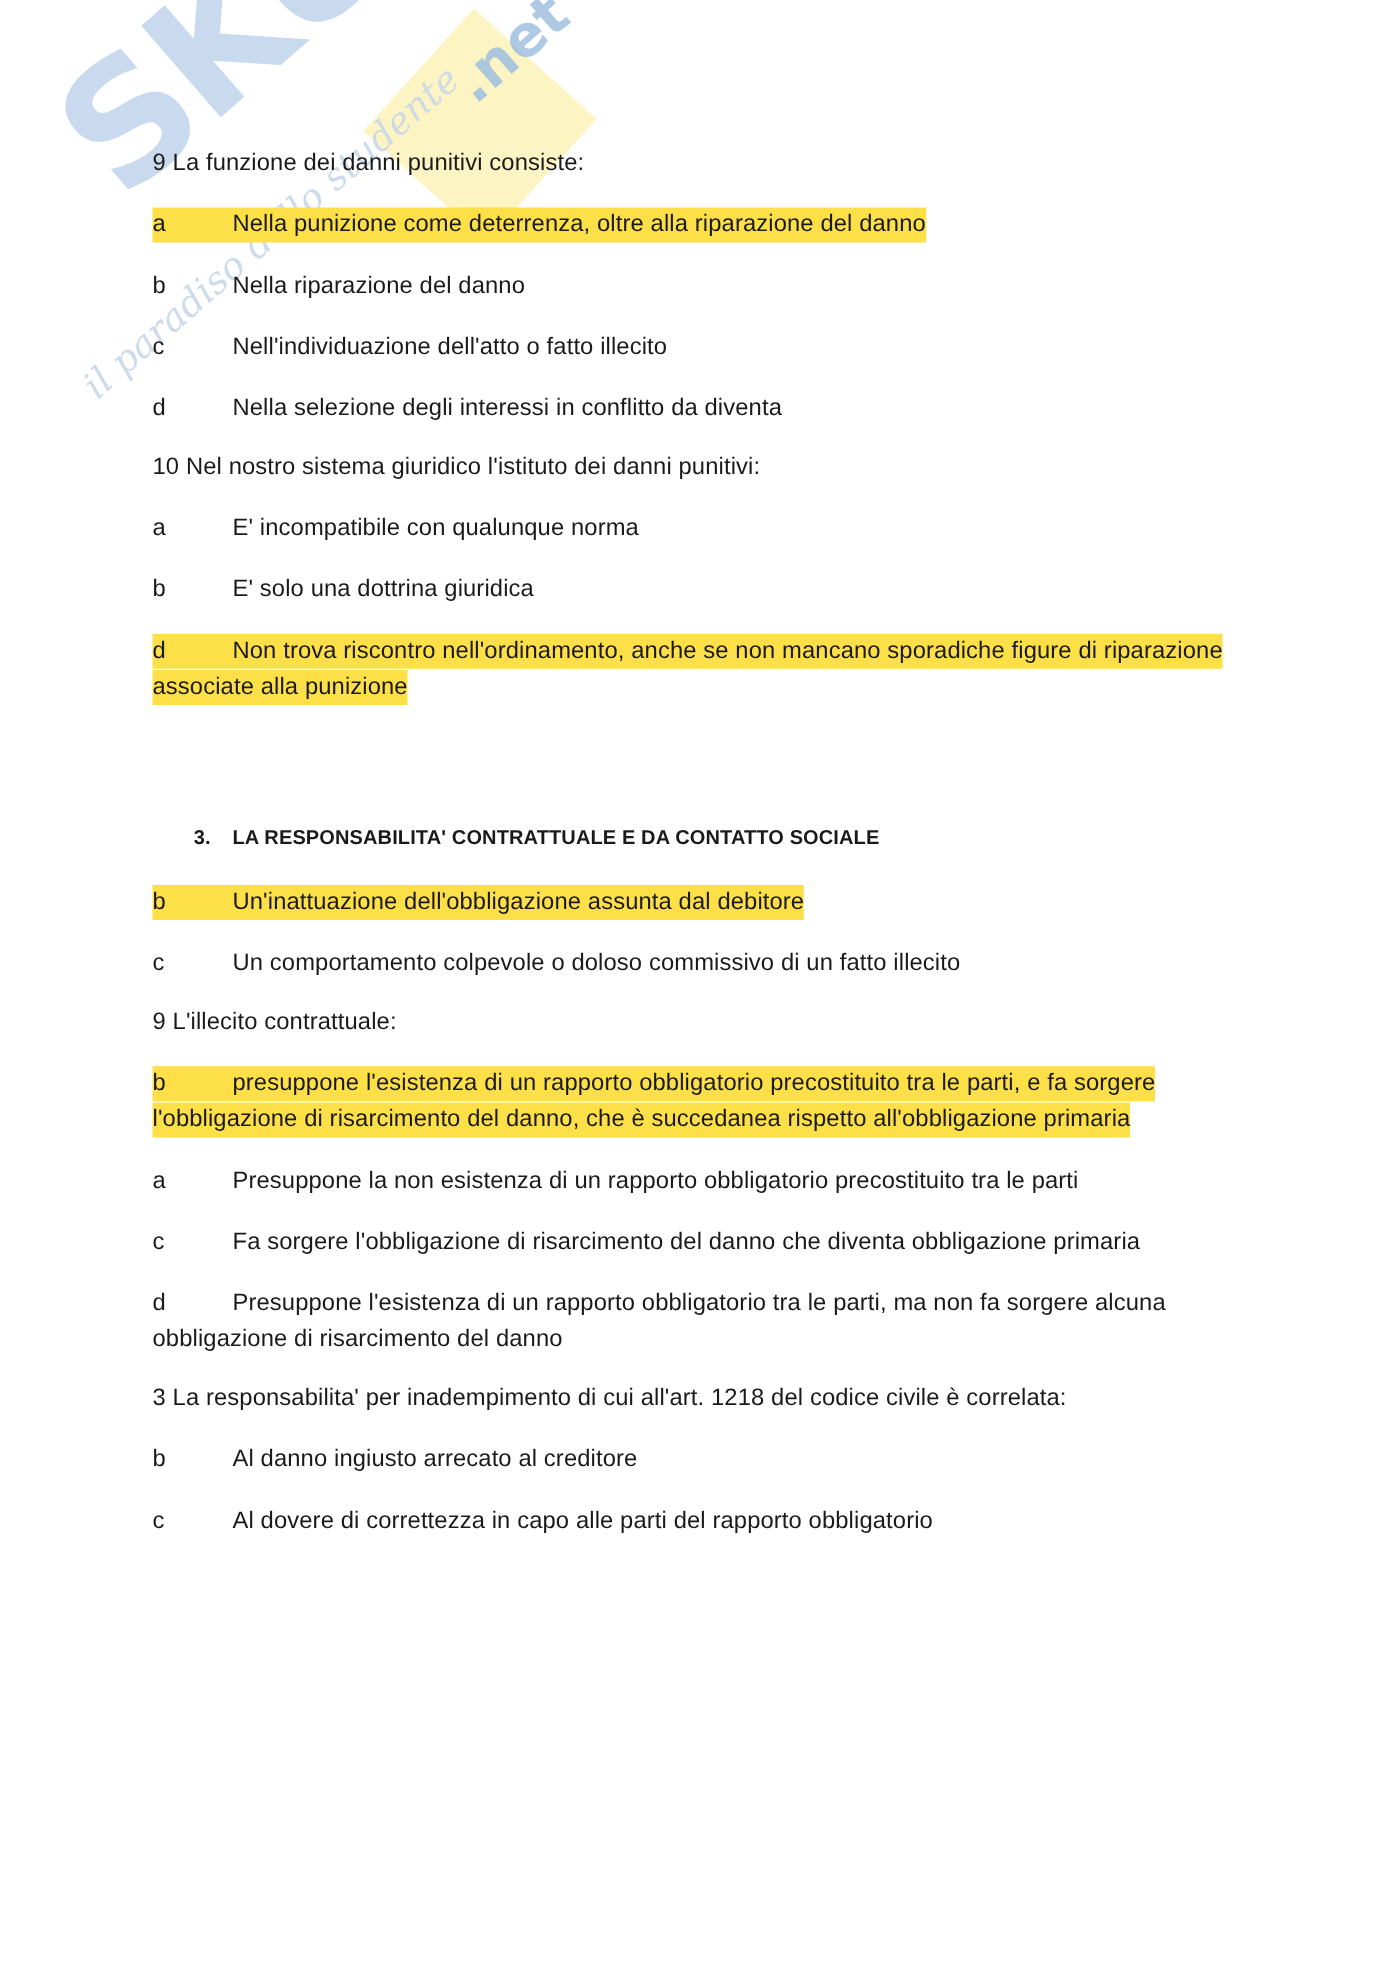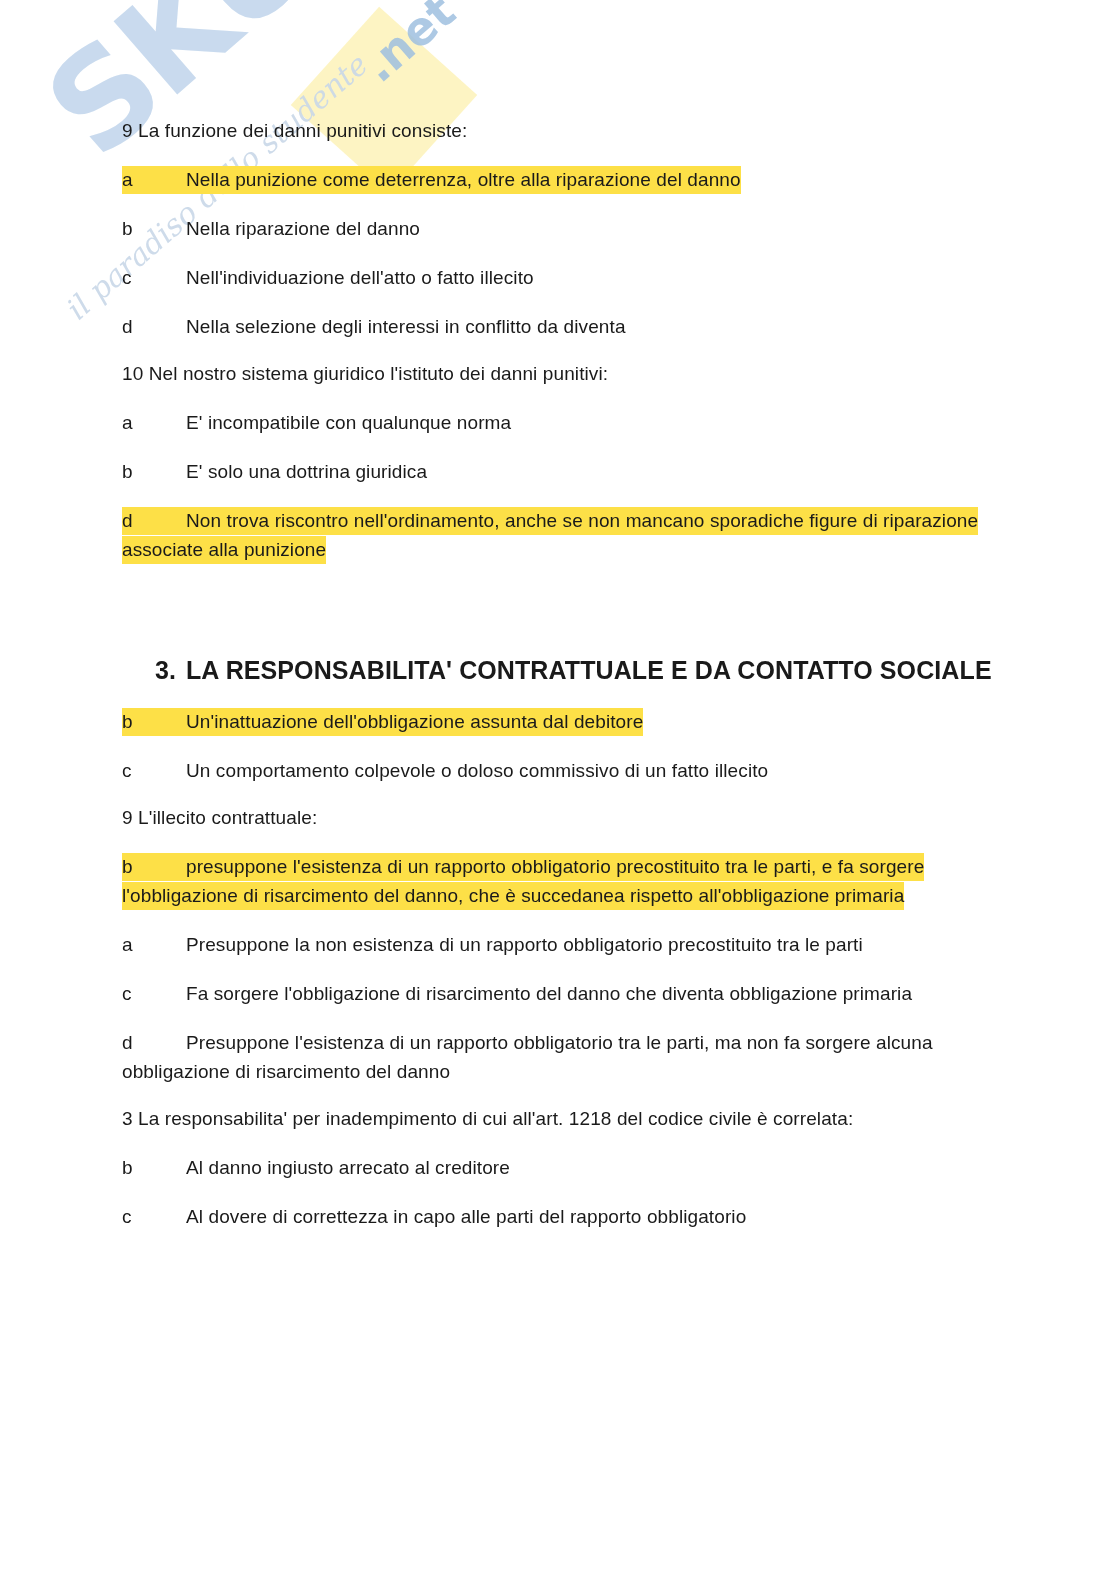--- a/index.html
+++ b/index.html
@@ -109,21 +109,21 @@
   .ans .txt { }
 
   .ans.hl .hlbox {
     background: #fde047;
     box-decoration-break: clone;
     -webkit-box-decoration-break: clone;
     padding: 3px 0 4px 0;
   }
 
   .section-head {
-    font-size: 25px;
+    font-size: 16px;
     font-weight: bold;
     line-height: 25px;
     margin: 0 0 24px 0;
     padding-left: 33px;
     letter-spacing: .1px;
   }
   .section-head .num {
     display: inline-block;
     width: 31px;
   }

